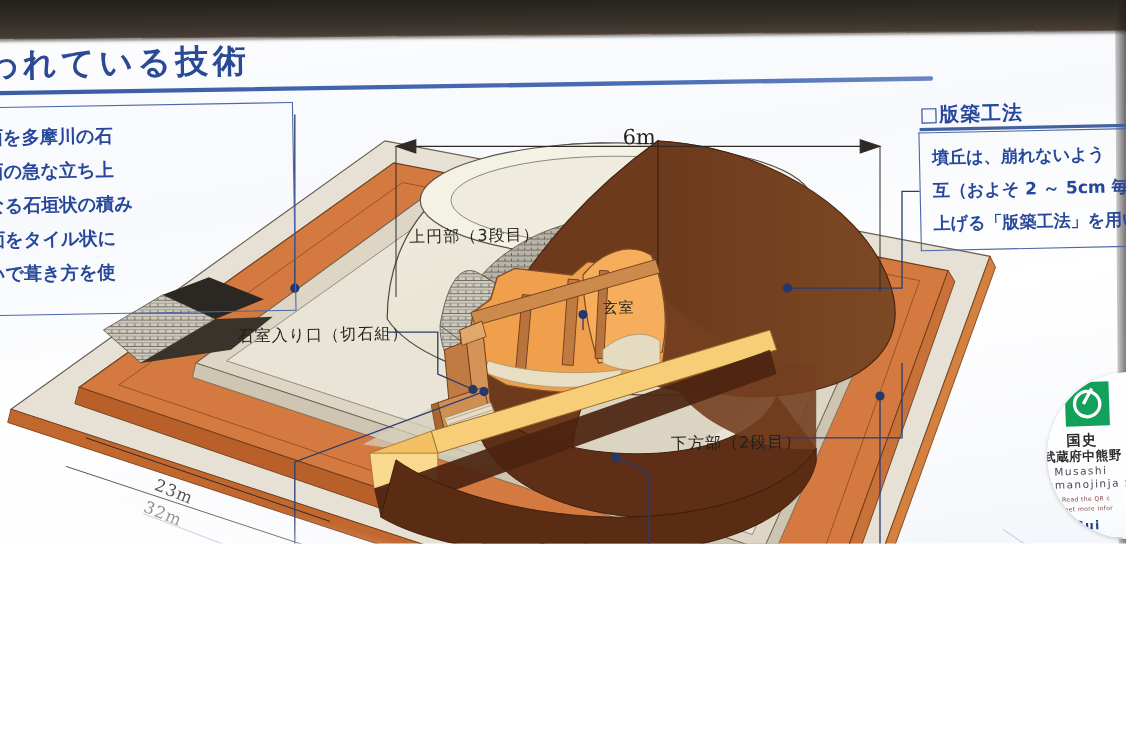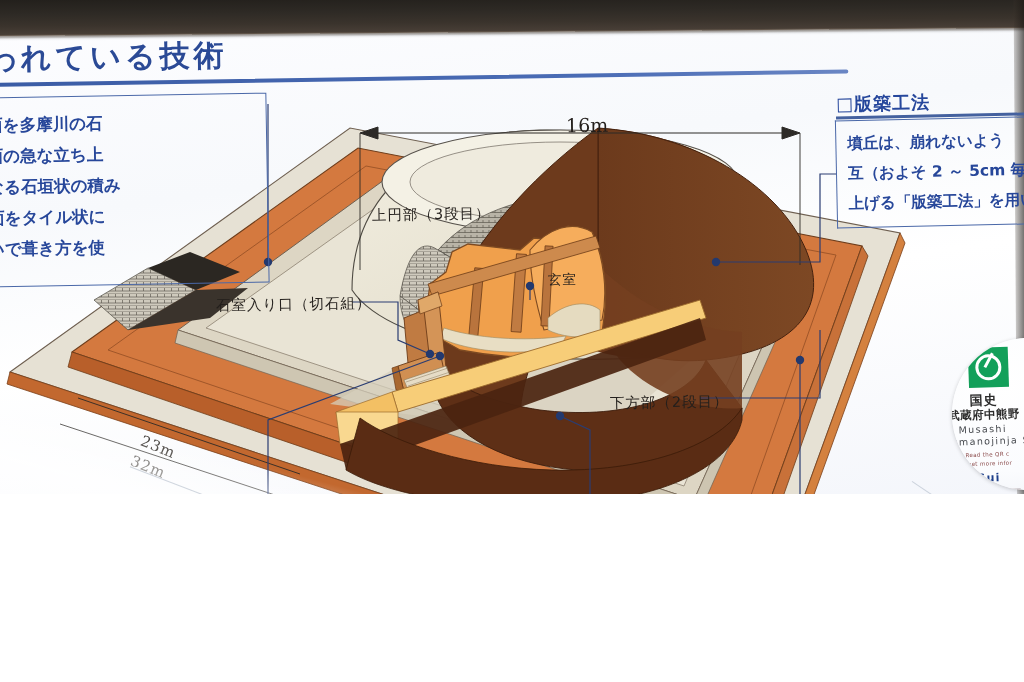--- a/index.html
+++ b/index.html
@@ -485,21 +485,21 @@
 
   <div id="head-rb">□掘り込み地業</div>
   <div id="rule-rb"></div>
   <div id="txt-rb">
     <div class="ln">石室下には石室</div>
     <div class="ln">に、地面を掘り下</div>
     <div class="ln">み上げ土台として</div>
     <div class="ln">と呼ばれる地盤改</div>
   </div>
 
-  <div class="dlabel" id="lab-16m">16m</div>
+  <div class="dlabel" id="lab-16m">6m</div>
   <div class="dlabel" id="lab-23m">23m</div>
   <div class="dlabel" id="lab-32m">32m</div>
   <div class="dlabel" id="lab-top-en">上円部（3段目）</div>
   <div class="dlabel" id="lab-genshitsu">玄室</div>
   <div class="dlabel" id="lab-iriguchi">石室入り口（切石組）</div>
   <div class="dlabel" id="lab-ka2">下方部（2段目）</div>
   <div class="dlabel" id="lab-ka1">下方部（1段目）</div>
 
   <div id="sticker">
     <div id="qr">

